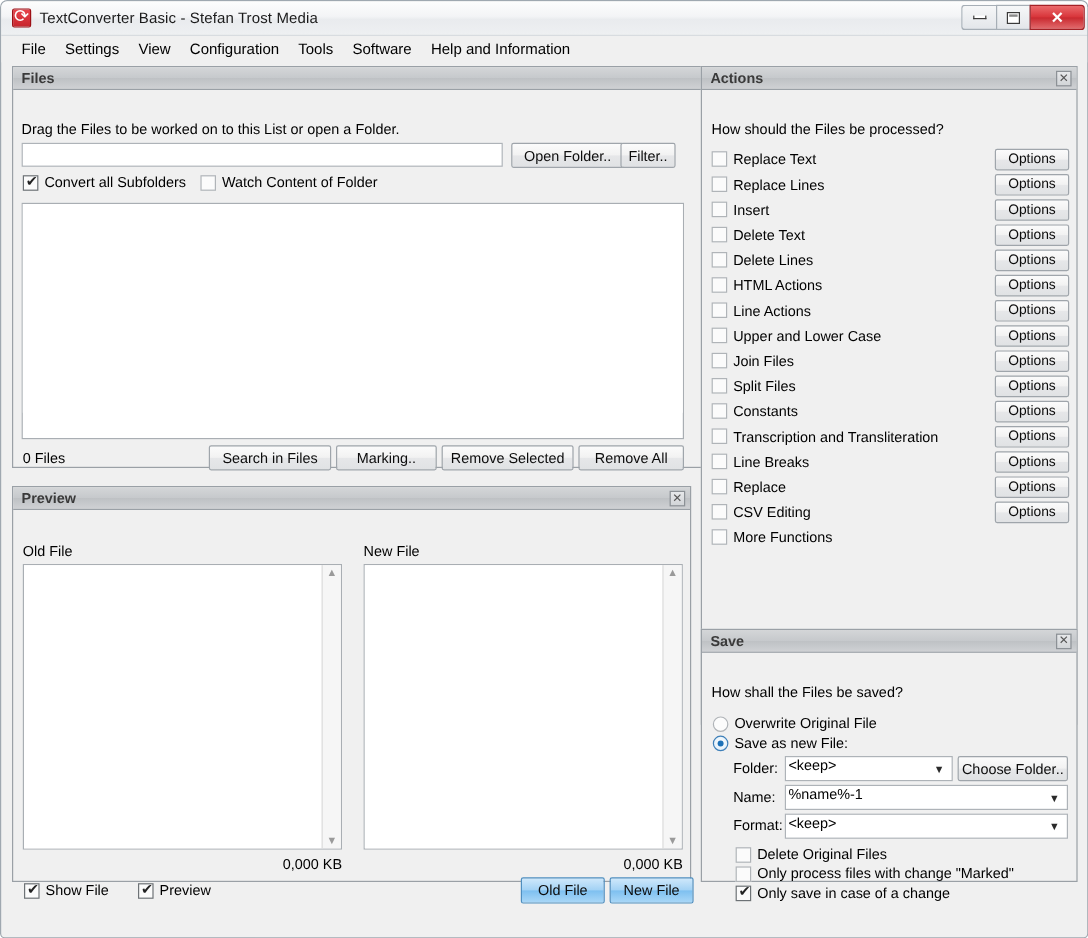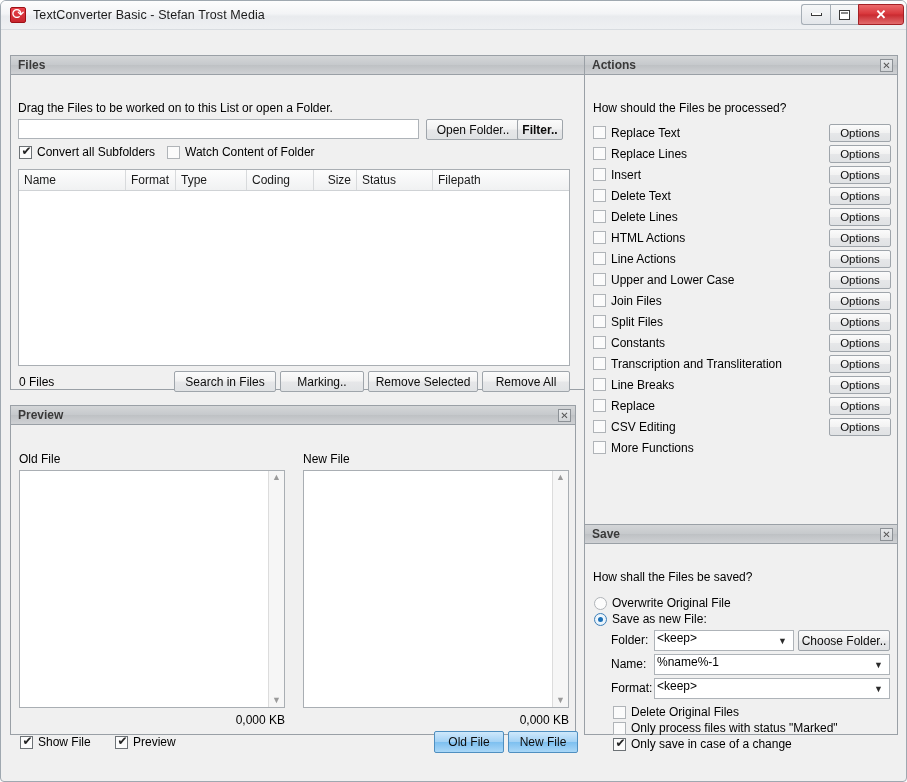--- a/index.html
+++ b/index.html
@@ -152,21 +152,21 @@
     display: flex; flex-direction: column; justify-content: space-between;
     align-items: center; padding: 2px 0;
   }
   .scroll-arrow { color: #9a9a9a; font-size: 9px; line-height: 9px; }
 
   
   #files { left: 9px; top: 54px; width: 620px; height: 335px; }
   #files .drag-hint { position: absolute; left: 7px; top: 26px; }
   #files .path-input { position: absolute; left: 7px; top: 44px; width: 401px; }
   #files .btn-openfolder { position: absolute; left: 415px; top: 44px; width: 94px; }
-  #files .btn-filter { position: absolute; left: 506px; top: 44px; width: 46px; font-weight: bold; }
+  #files .btn-filter { position: absolute; left: 506px; top: 44px; width: 46px; }
   #files .cb-sub { position: absolute; left: 8px; top: 70px; }
   #files .cb-watch { position: absolute; left: 156px; top: 70px; }
   #files .list-wrap {
     position: absolute; left: 7px; top: 94px; width: 552px; height: 197px;
     border: 1px solid #a9aeb3; background: #fff;
   }
   .list-head {
     display: flex; height: 21px;
     background: linear-gradient(to bottom, #fdfdfd, #f0f1f2);
     border-bottom: 1px solid #cfd2d5;
@@ -252,20 +252,29 @@
       <div class="wbtn min">
           <i class="glyph-min"></i>
         </div>
       <div class="wbtn max">
           <i class="glyph-max"></i>
         </div>
       <div class="wbtn close">✕</div>
     </div>
   </div>
 
+  <div class="menubar">
+    <div class="menu-item">File</div>
+    <div class="menu-item">Settings</div>
+    <div class="menu-item">View</div>
+    <div class="menu-item">Configuration</div>
+    <div class="menu-item">Tools</div>
+    <div class="menu-item">Software</div>
+    <div class="menu-item">Help and Information</div>
+  </div>
 
   <div class="panel" id="files">
     <div class="panel-head">
       <span class="panel-title">Files</span>
       <span class="panel-close">✕</span>
     </div>
     <div class="panel-body">
       <div class="lbl drag-hint">Drag the Files to be worked on to this List or open a Folder.</div>
       <div class="txtbox path-input"></div>
       <div class="btn btn-openfolder">Open Folder..</div>
@@ -274,29 +283,20 @@
       <div class="cbrow cb-sub">
         <span class="cb on"></span>
         <span class="lbl">Convert all Subfolders</span>
       </div>
       <div class="cbrow cb-watch">
         <span class="cb"></span>
         <span class="lbl">Watch Content of Folder</span>
       </div>
 
       <div class="list-wrap">
-        <div class="list-head">
-          <div class="col" style="width:107px">Name</div>
-          <div class="col" style="width:50px">Format</div>
-          <div class="col" style="width:71px">Type</div>
-          <div class="col" style="width:67px">Coding</div>
-          <div class="col right" style="width:43px">Size</div>
-          <div class="col" style="width:76px">Status</div>
-          <div class="col" style="width:136px;border-right:none">Filepath</div>
-        </div>
         <div class="list-body"></div>
       </div>
 
       <div class="lbl footer-count">0 Files</div>
       <div class="btn btn-search">Search in Files</div>
       <div class="btn btn-marking">Marking..</div>
       <div class="btn btn-remsel">Remove Selected</div>
       <div class="btn btn-remall">Remove All</div>
     </div>
   </div>
@@ -500,21 +500,21 @@
         <span>&lt;keep&gt;</span>
         <span class="arrow">▼</span>
       </div>
 
       <div class="cbrow cb-delorig">
         <span class="cb"></span>
         <span class="lbl">Delete Original Files</span>
       </div>
       <div class="cbrow cb-onlymarked">
         <span class="cb"></span>
-        <span class="lbl">Only process files with status "Marked"</span>
+        <span class="lbl">Only process files with change "Marked"</span>
       </div>
       <div class="cbrow cb-onlychange">
         <span class="cb on"></span>
         <span class="lbl">Only save in case of a change</span>
       </div>
     </div>
   </div>
 
 
 </div>

